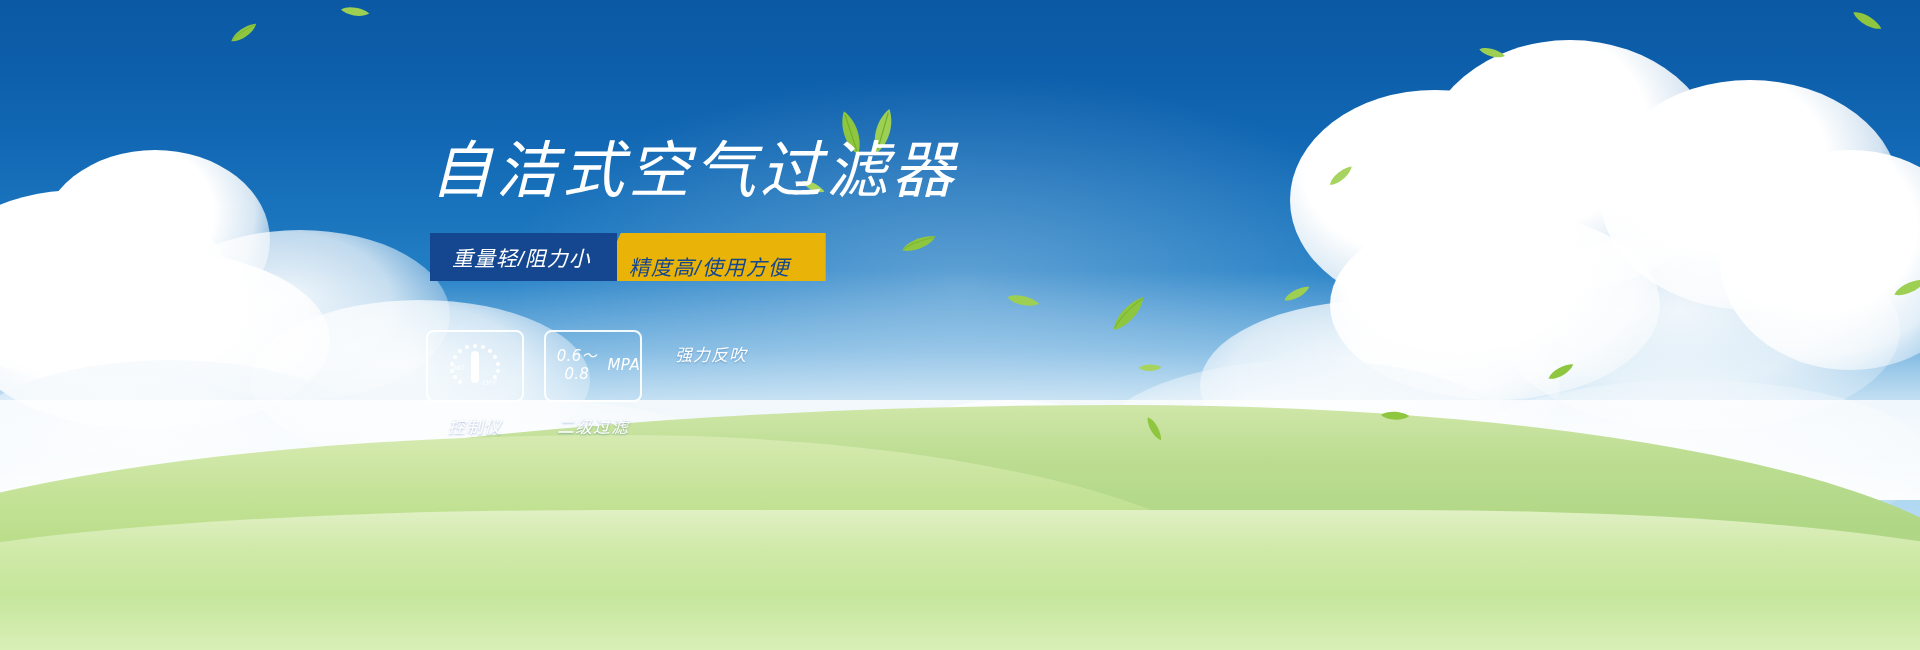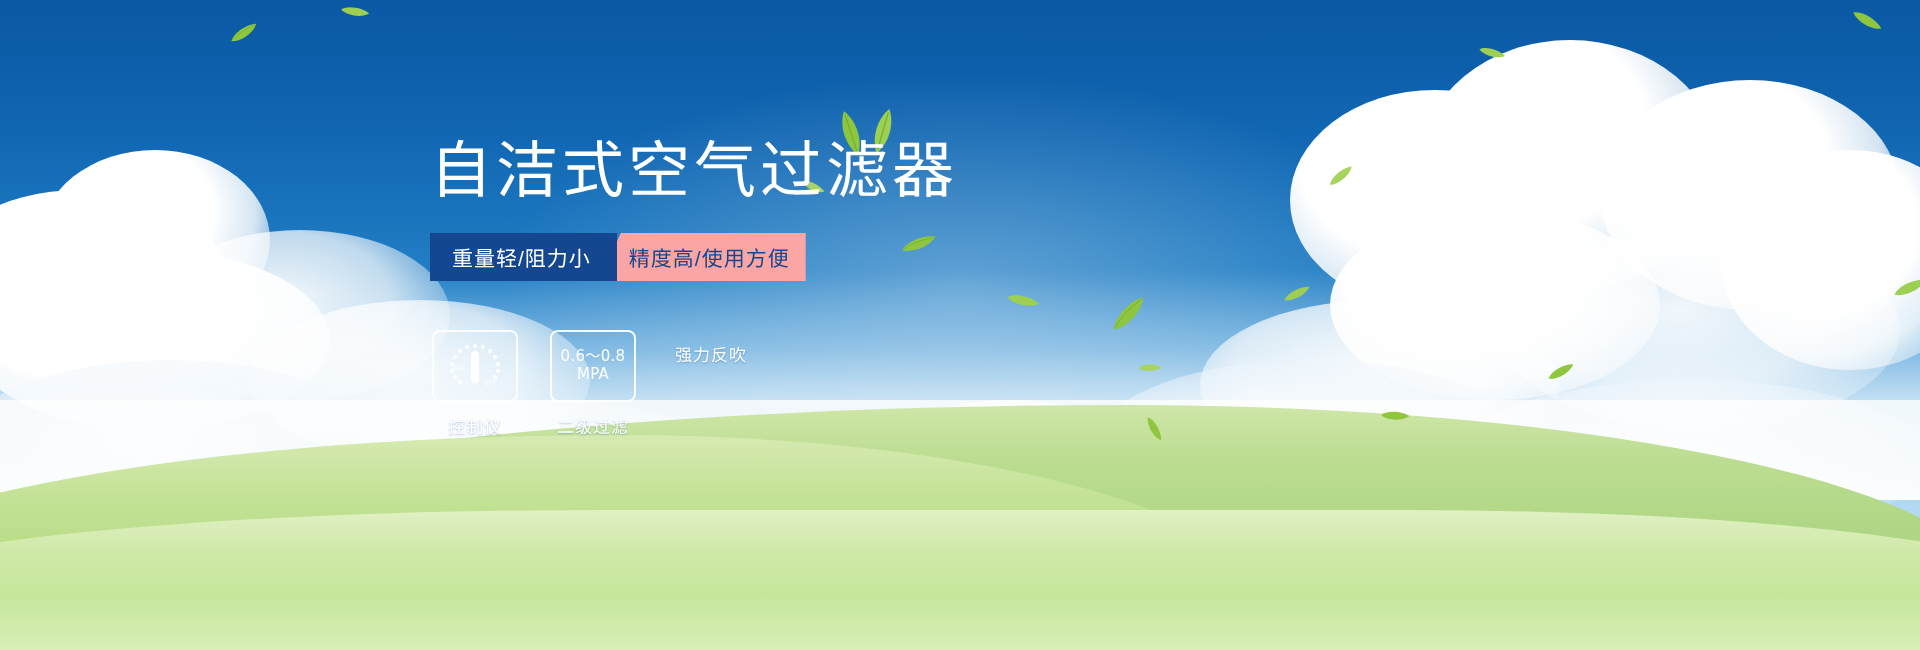--- a/index.html
+++ b/index.html
@@ -118,20 +118,21 @@
   .leaf { position: absolute; pointer-events: none; }
   .leaf svg { display: block; width: 100%; height: 100%; }
 
   
   .content {
     position: absolute;
     left: 0;
     top: 0;
     width: 1920px;
     height: 650px;
+    font-style: italic;
   }
 
   .title {
     position: absolute;
     left: 430px;
     top: 138px;
     font-size: 62px;
     line-height: 1.05;
     letter-spacing: 4px;
     color: #ffffff;
@@ -154,27 +155,27 @@
     color: #ffffff;
     font-size: 21px;
     letter-spacing: 1px;
     display: flex;
     align-items: center;
     padding: 0 26px 0 22px;
     position: relative;
     z-index: 2;
   }
   .badge-light {
-    background: #fca5a5;
+    background: #eab308;
     color: #14478f;
     font-size: 21px;
     letter-spacing: 1px;
     display: flex;
-    align-items: center;
-    padding: 0 16px 0 30px;
+    align-items: flex-end;
+    padding: 0 36px 0 30px;
     margin-left: -18px;
     clip-path: polygon(22px 0, 100% 0, 100% 100%, 0 100%);
     position: relative;
     z-index: 1;
   }
 
   
   .icons {
     position: absolute;
     left: 432px;
@@ -182,28 +183,28 @@
     display: flex;
     gap: 32px;
   }
   .icon-item {
     width: 86px;
     display: flex;
     flex-direction: column;
     align-items: center;
   }
   .icon-box {
-    width: 86px;
+    width: 98px;
     height: 72px;
     border: 2px solid rgba(255,255,255,0.92);
     border-radius: 8px;
     display: flex;
     align-items: center;
     justify-content: center;
-    flex-direction: column;
+    flex-direction: row;
     color: #ffffff;
   }
   .icon-box .txt {
     font-size: 15px;
     line-height: 1.18;
     text-align: center;
     letter-spacing: 0.3px;
     font-family: "DejaVu Sans", "Liberation Sans", sans-serif;
   }
   .icon-cap {

